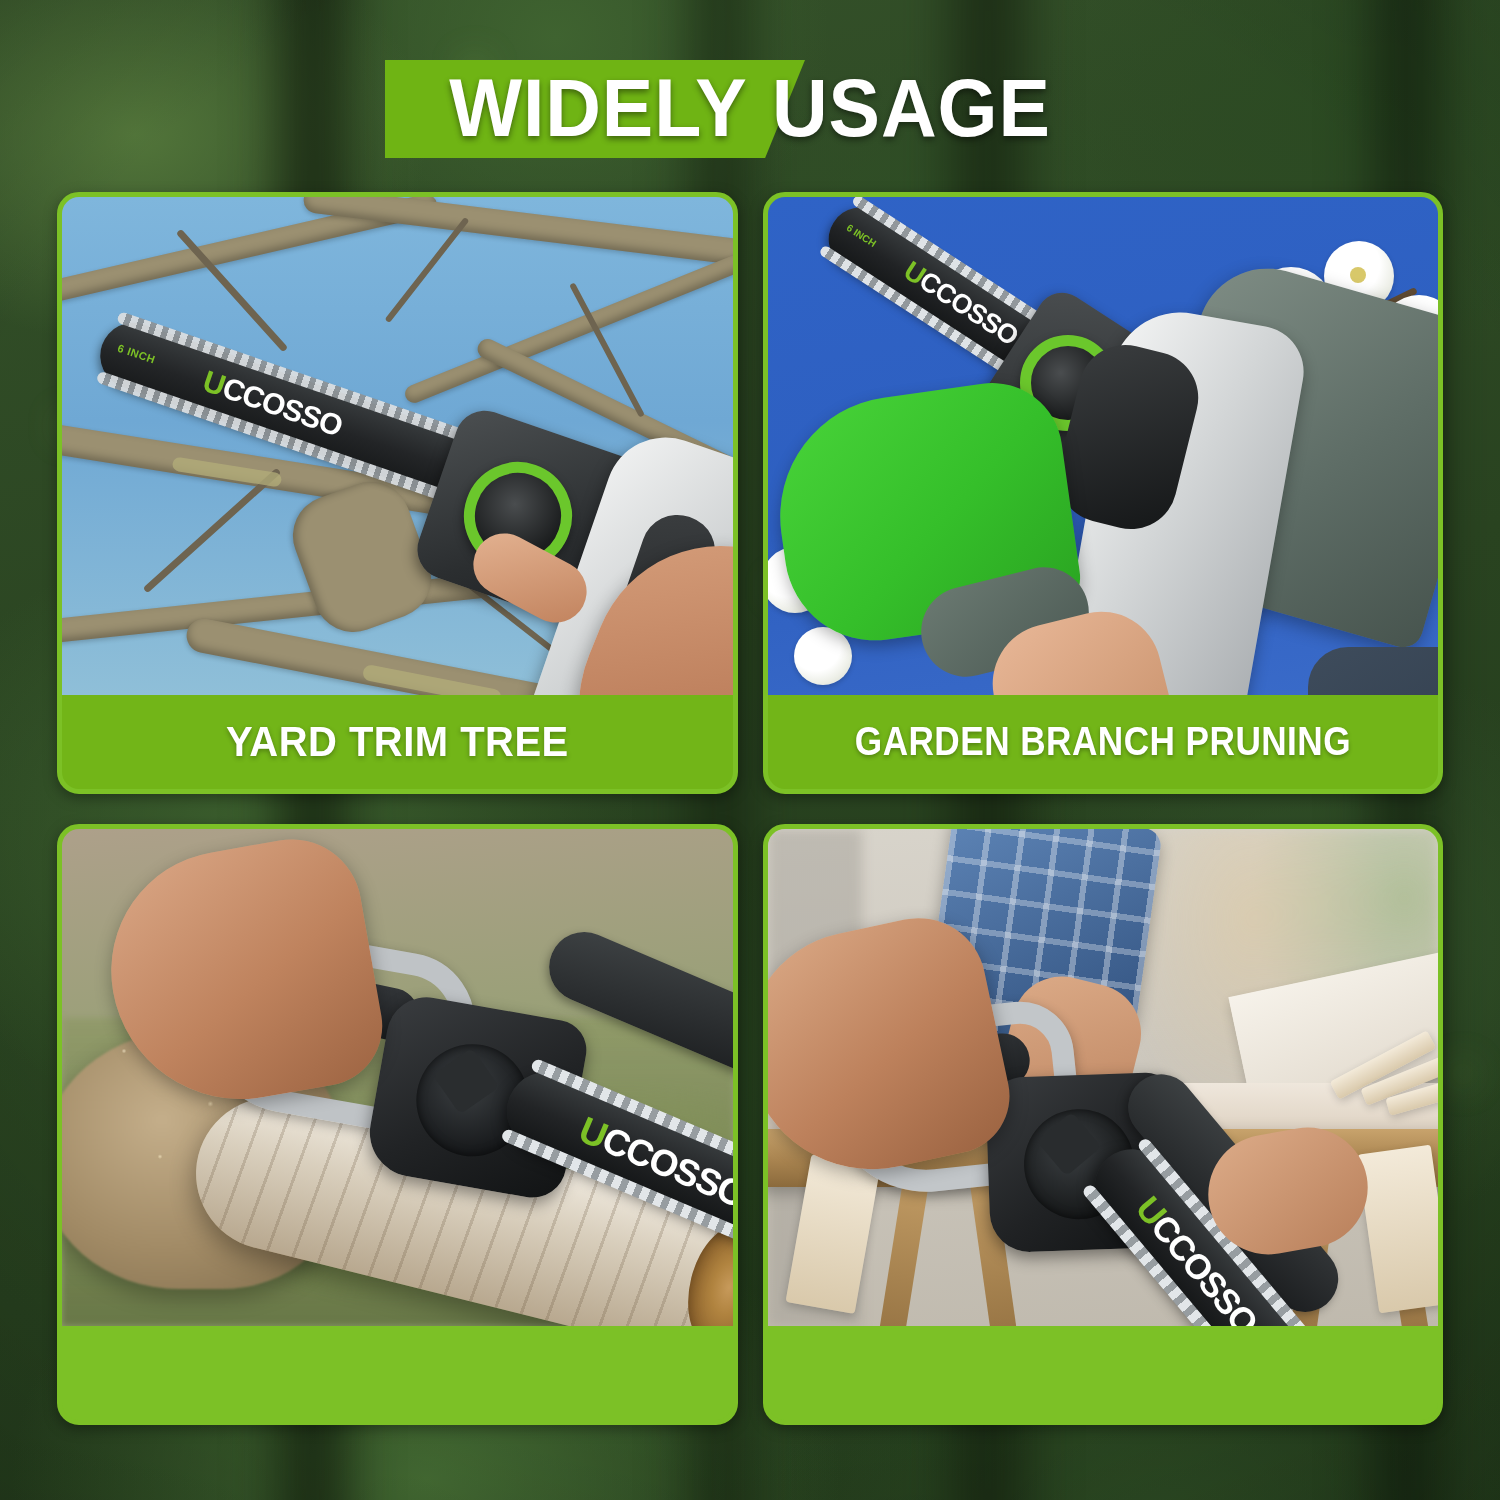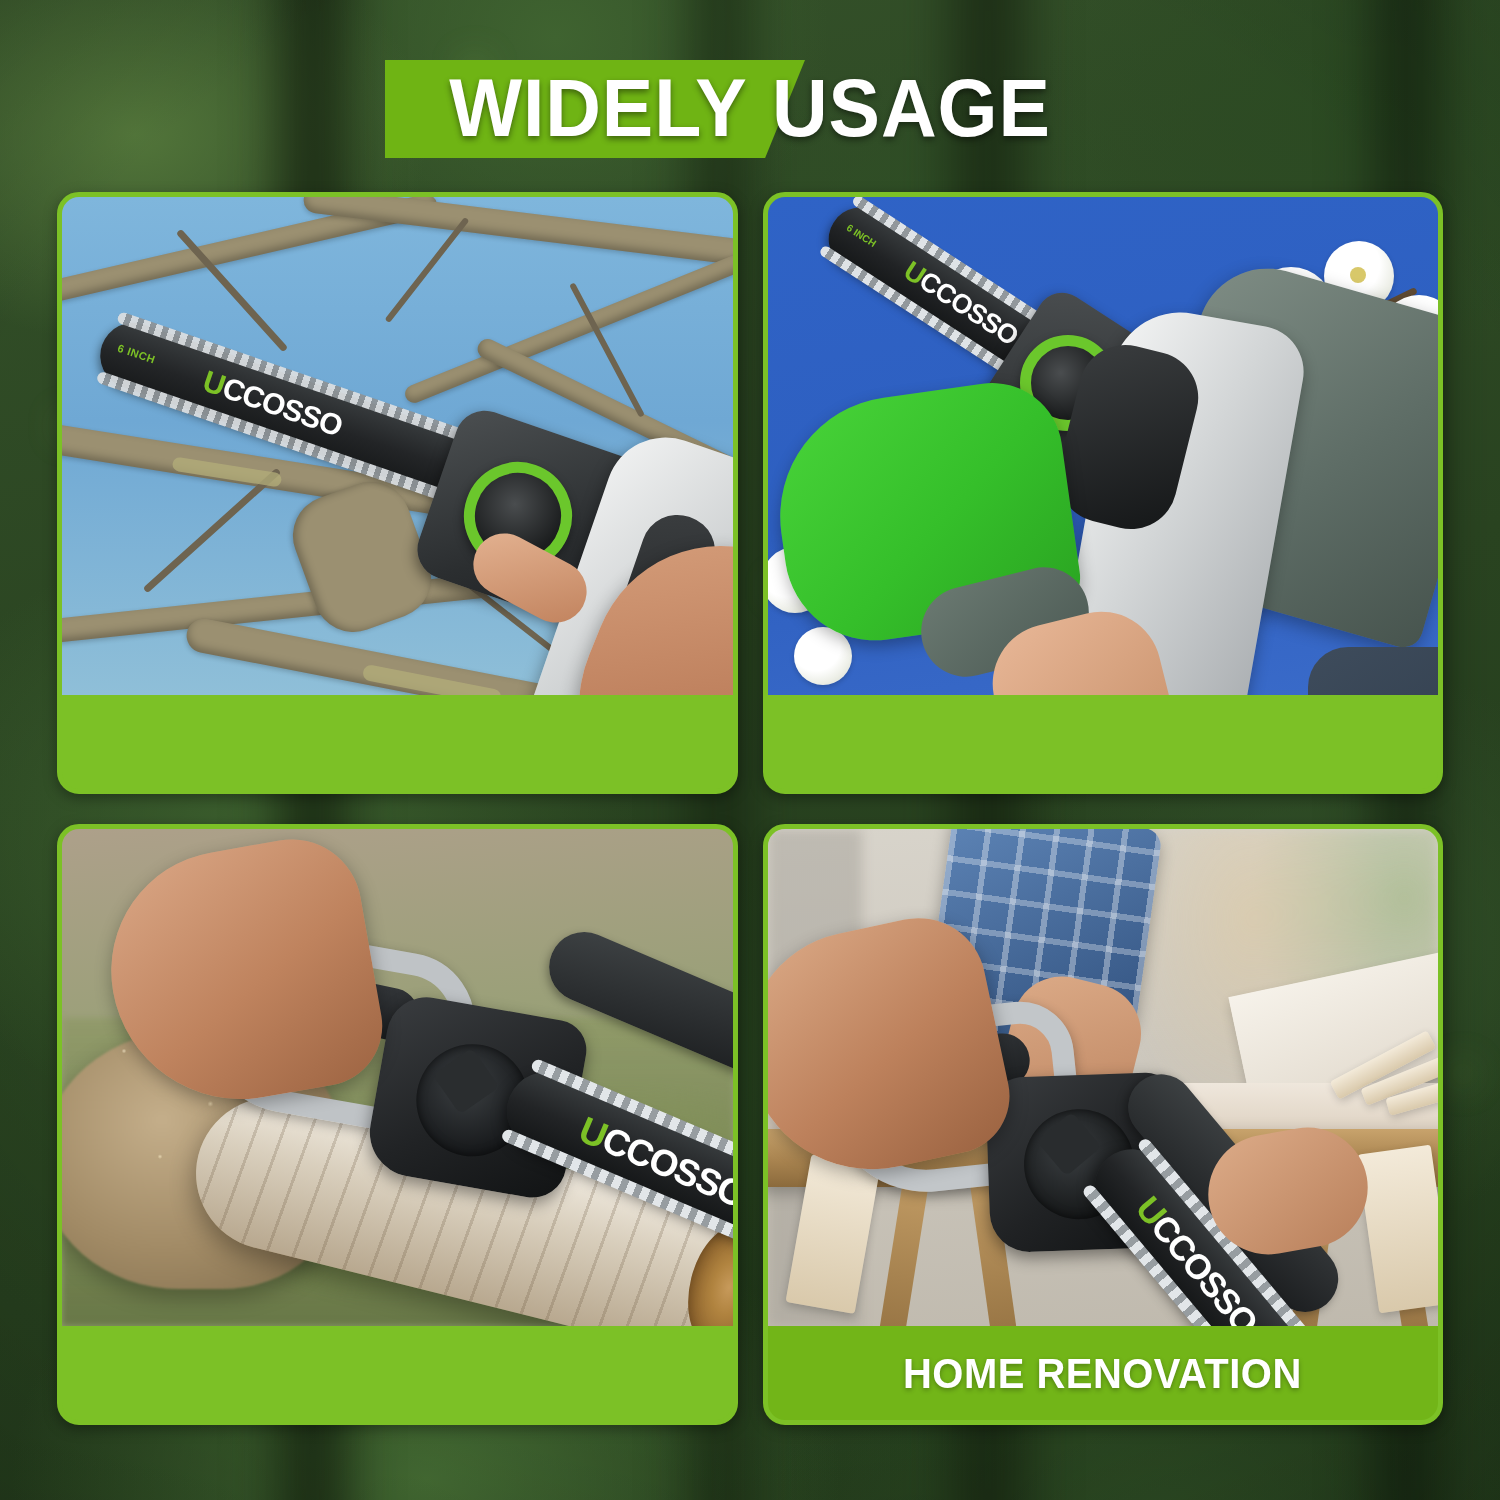--- a/index.html
+++ b/index.html
@@ -498,20 +498,23 @@
           <div class="logo"><i>U</i><span>CCOSSO</span></div>
         </div>
         <div class="guard1"></div>
         <div class="ring1"></div>
         <div class="body1"></div>
         <div class="grip1"></div>
 
         <div class="hand1"></div>
         <div class="finger1"></div>
       </div>
+    </div>
+    <div class="caption">
+      <span>YARD TRIM TREE</span>
     </div>
   </div>
 
   <div class="card">
     <div class="photo s2">
       <div class="stem" style="left:60px;  top:300px; width:230px; height:9px; transform:rotate(-18deg);"></div>
       <div class="stem" style="left:230px; top:210px; width:280px; height:8px; transform:rotate(8deg);"></div>
       <div class="stem" style="left:430px; top:140px; width:230px; height:7px; transform:rotate(-26deg);"></div>
       <div class="stem" style="left:600px; top:250px; width:150px; height:7px; transform:rotate(34deg);"></div>
 
@@ -545,20 +548,23 @@
         <div class="sleeve2"></div>
         <div class="guard2"></div>
         <div class="ring2"></div>
         <div class="body2"></div>
         <div class="grip2"></div>
         <div class="torso2"></div>
         <div class="glove2"></div>
         <div class="gcuff2"></div>
         <div class="arm2"></div>
       </div>
+    </div>
+    <div class="caption tight">
+      <span>GARDEN BRANCH PRUNING</span>
     </div>
   </div>
 
   <div class="card">
     <div class="photo s3">
       <div class="grass"></div>
       <div class="stump"></div>
       <div class="sawdust"></div>
       <div class="log">
         <div class="bark"></div>
@@ -611,18 +617,15 @@
         <div class="bar4">
           <div class="chain"></div>
           <div class="chain b"></div>
           <div class="logo"><i>U</i><span>CCOSSO</span></div>
 
         </div>
         <div class="hand4"></div>
         <div class="hand4b"></div>
       </div>
     </div>
-    <div class="caption">
-      <span>HOME RENOVATION</span>
-    </div>
   </div>
 
 </div>
 
 </body></html>

